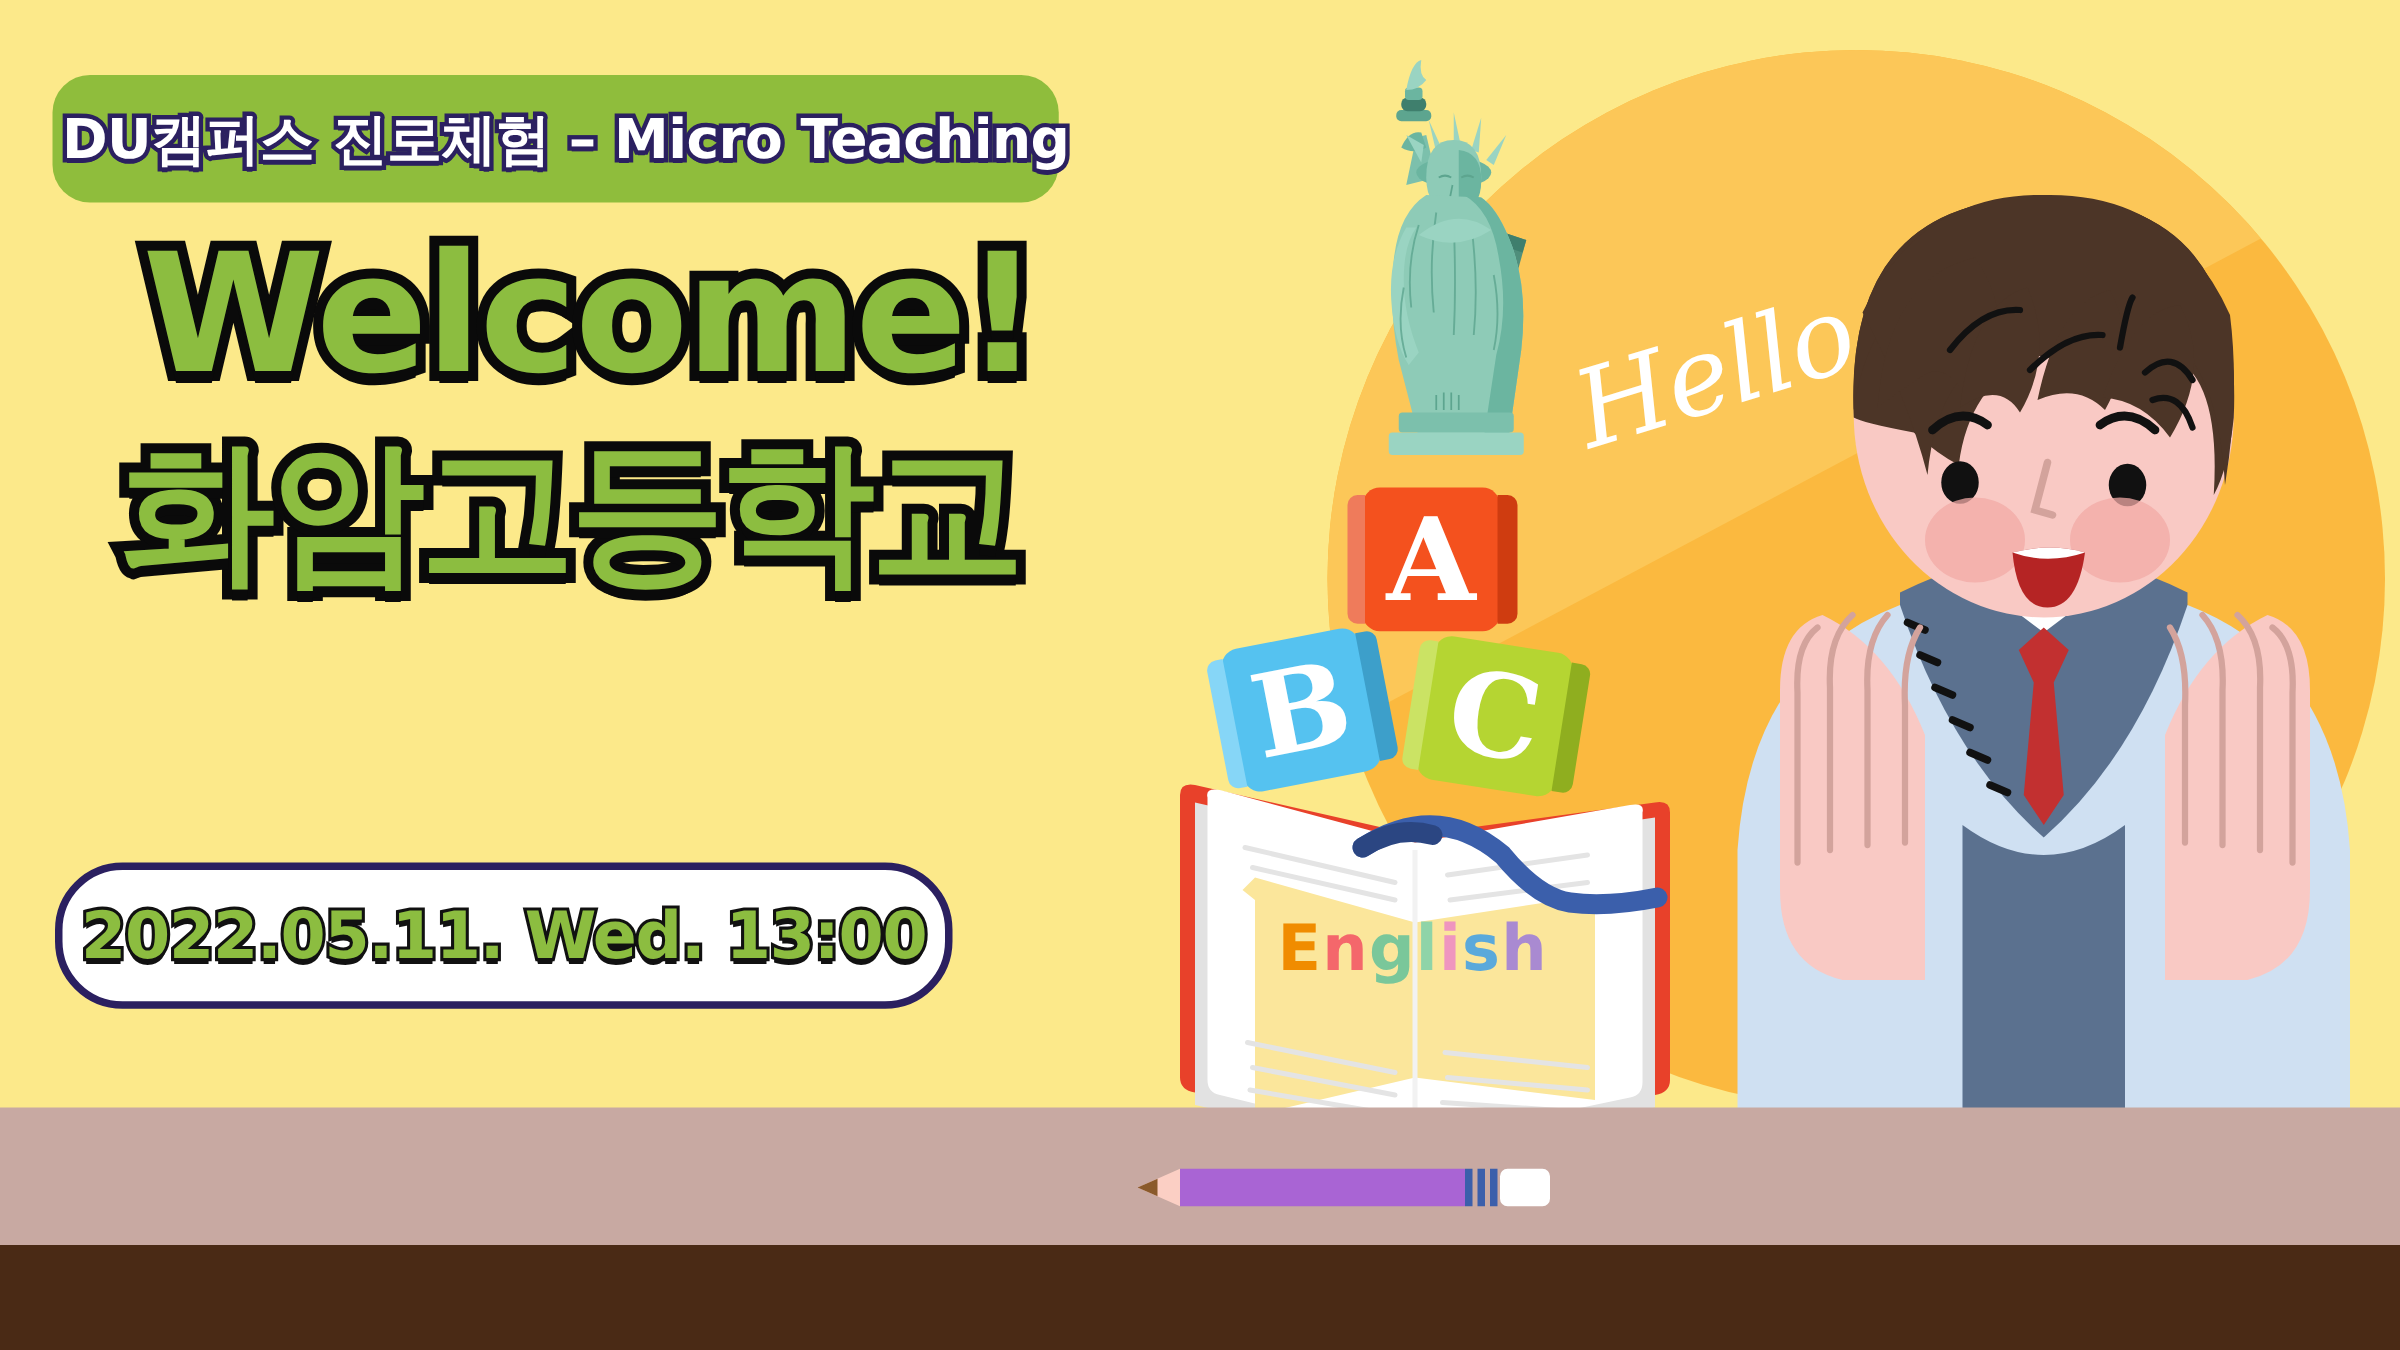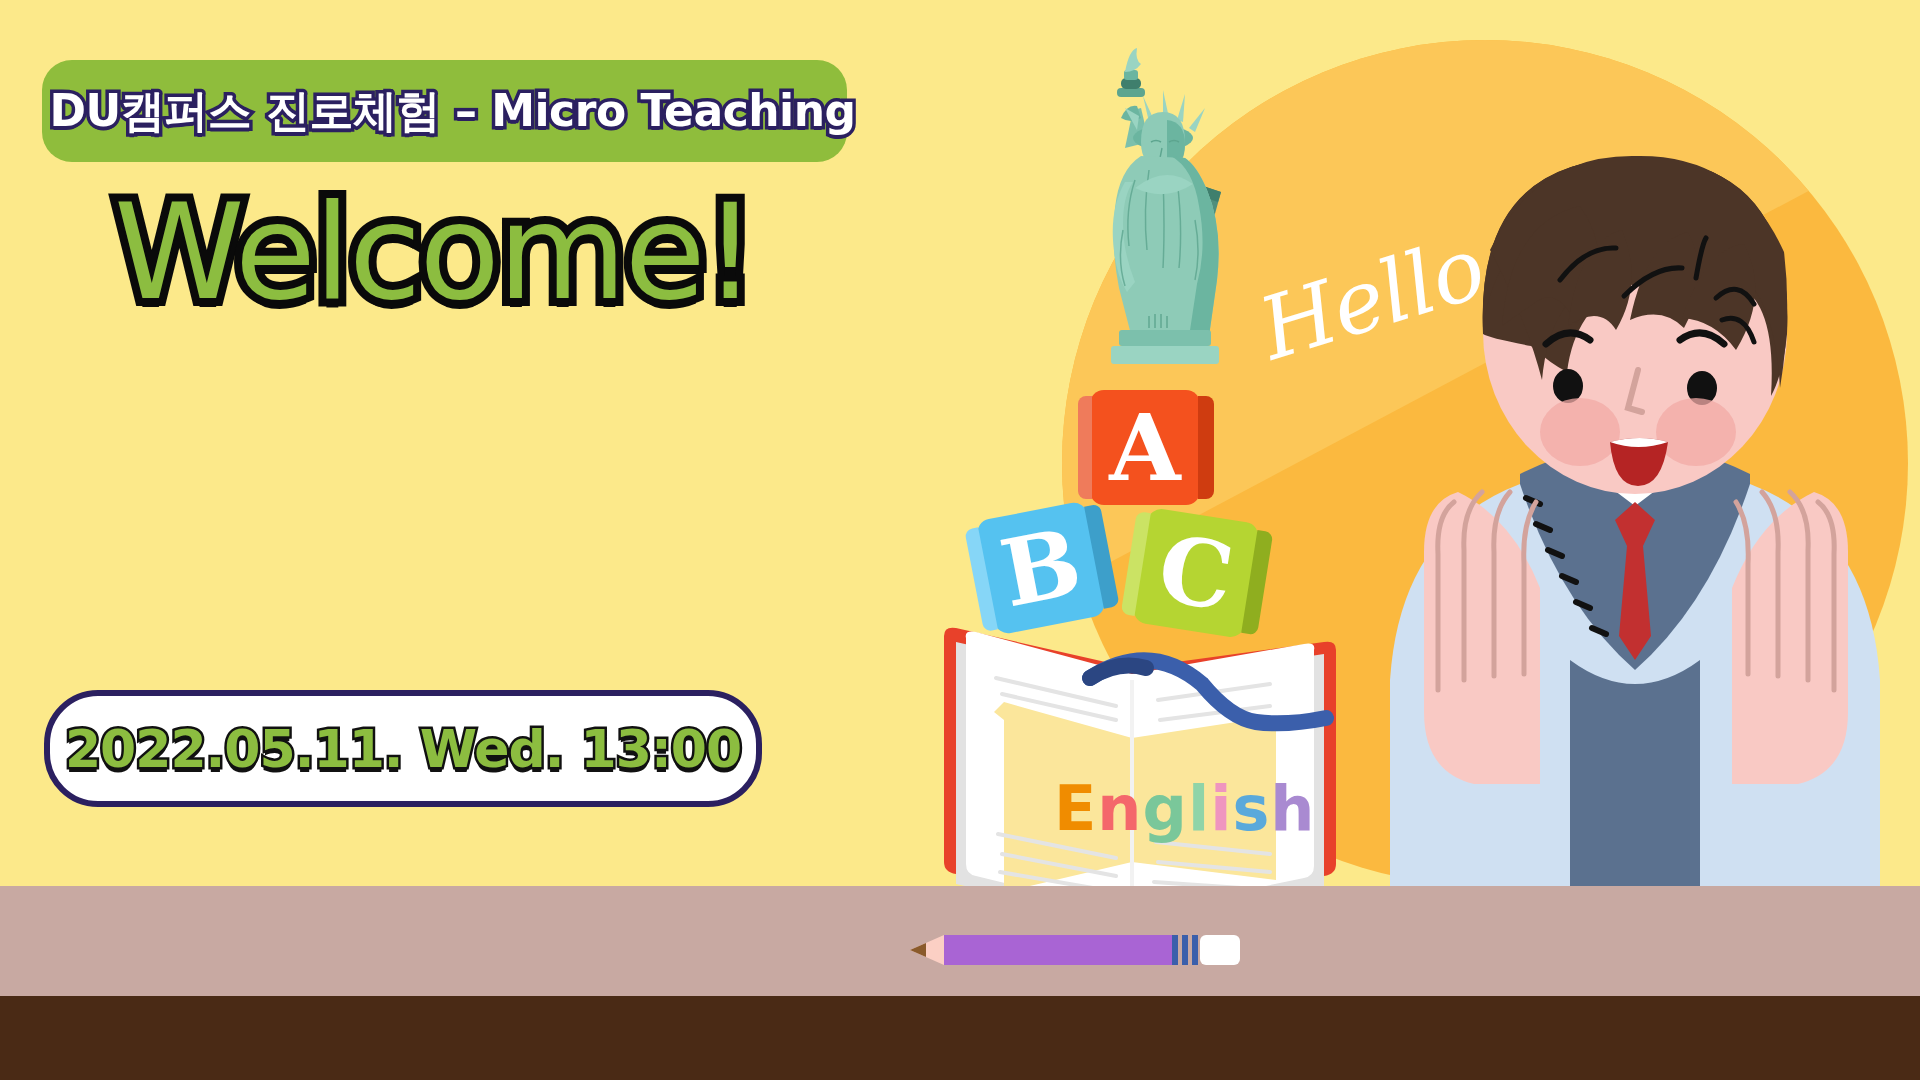--- a/index.html
+++ b/index.html
@@ -33,21 +33,21 @@
     -webkit-text-stroke:7px #2b2060;
     paint-order:stroke fill;
     text-shadow:0 4px 0 #2b2060;
     padding-left:16px;
   }
 
   
   .headline{position:absolute;left:96px;top:186px;width:760px;}
   .h-line{
     font-family:"DejaVu Sans",sans-serif;
-    font-weight:normal;color:#8cbd40;line-height:1.0;white-space:nowrap;
+    font-weight:bold;color:#8cbd40;line-height:1.0;white-space:nowrap;
     -webkit-text-stroke:16px #0a0a0a;
     paint-order:stroke fill;
     text-shadow:0 9px 0 #0a0a0a;
   }
   .h-en{font-size:132px;letter-spacing:-2px;margin-left:18px;}
   .h-ko{font-size:124px;letter-spacing:-4px;margin-top:30px;}
 
   
   .date-pill{position:absolute;left:44px;top:690px;width:718px;height:117px;
              background:#ffffff;border:6px solid #2b2060;border-radius:54px;
@@ -84,23 +84,23 @@
            transform:rotate(-11deg);}
   #block-b .side{background:#3d9fca;}
   #block-b .side-l{background:#86d6f7;}
   #block-c{left:1140px;top:515px;width:112px;height:116px;background:#b5d532;font-size:92px;
            transform:rotate(9deg);}
   #block-c .side{background:#8fae1f;}
   #block-c .side-l{background:#cbe364;}
 
   
   .book{position:absolute;left:940px;top:620px;width:400px;height:300px;}
-  .english-word{position:absolute;left:1022px;top:772px;width:240px;
-                font-family:"DejaVu Sans",sans-serif;font-weight:bold;font-size:62px;
-                white-space:nowrap;letter-spacing:1px;margin-left:32px;}
+  .english-word{position:absolute;left:1022px;top:730px;width:240px;
+                font-family:"DejaVu Sans",sans-serif;font-weight:bold;font-size:51px;
+                white-space:nowrap;letter-spacing:1px;}
   .english-word span{display:inline-block;}
 
   
   .pencil{position:absolute;left:910px;top:930px;width:330px;height:40px;}
 
   
   .boy{position:absolute;left:1330px;top:120px;width:610px;height:780px;}
 
   
 </style>
@@ -327,19 +327,20 @@
       <rect x="290" y="5" width="40" height="30" rx="6" fill="#ffffff"></rect>
     </svg>
   </div>
 
   <div class="banner">
     <div class="banner-text">DU캠퍼스 진로체험 – Micro Teaching</div>
   </div>
 
   <div class="headline">
     <div class="h-line h-en">Welcome!</div>
+    <div class="h-line h-ko">화암고등학교</div>
   </div>
 
   <div class="date-pill">
     <div class="date-text">2022.05.11. Wed. 13:00</div>
   </div>
 
 </div>
 
 </body></html>

